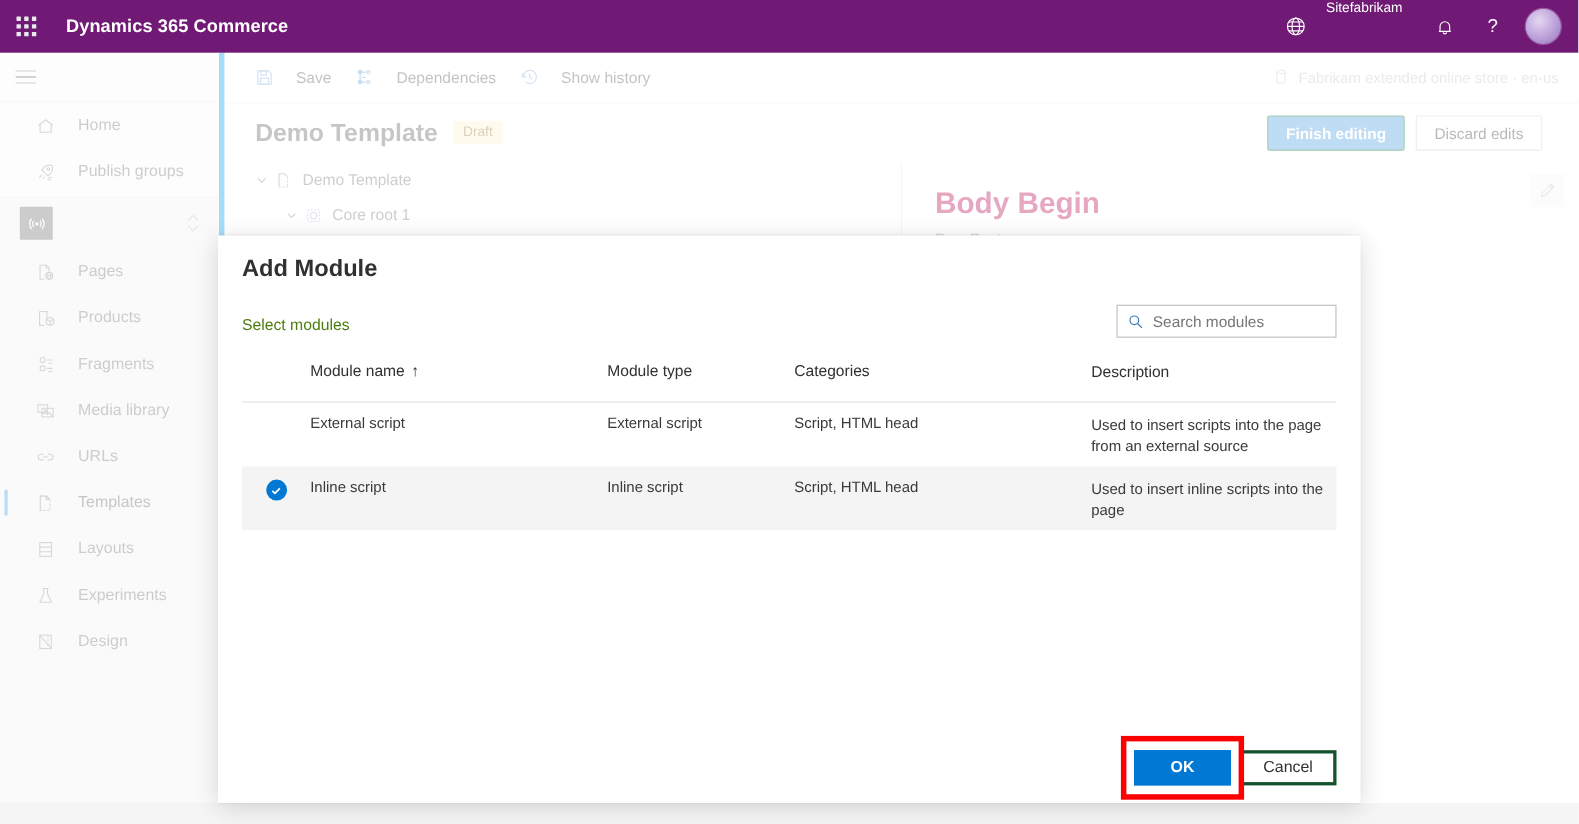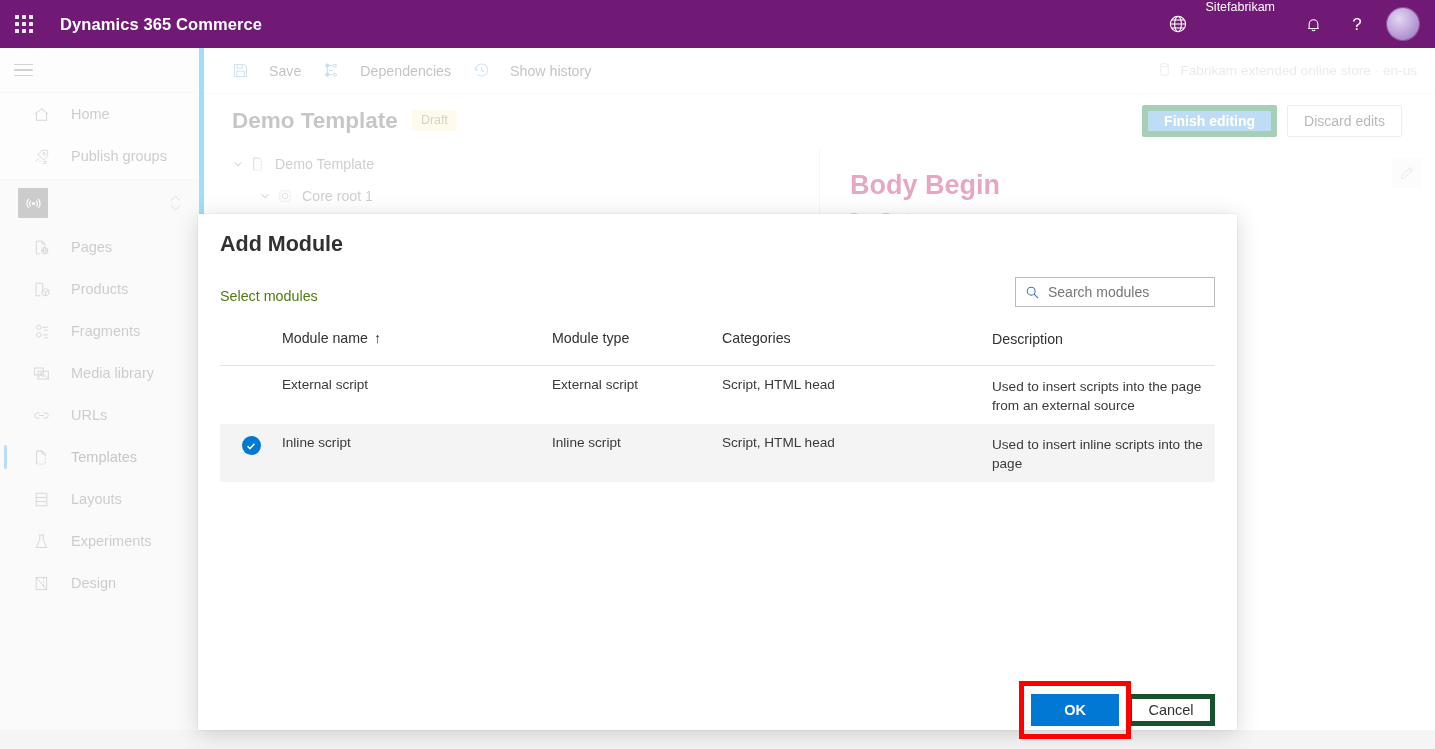--- a/index.html
+++ b/index.html
@@ -110,21 +110,21 @@
   .draft-badge {
     margin-left: 14px; background: #fdf3d3; color: #9a8550; font-size: 12.5px;
     padding: 3px 9px 4px; border-radius: 2px;
   }
   .title-actions { margin-left: auto; display: flex; gap: 10px; padding-right: 33px; }
   .btn {
     height: 32px; min-width: 112px; padding: 0 16px; border-radius: 2px; font-size: 14px;
     display: inline-flex; align-items: center; justify-content: center; cursor: pointer;
     box-sizing: border-box;
   }
-  .btn-primary-soft { background: #56a2e0; color: #ffffff; border: 6px solid #15803d; font-weight: bold; }
+  .btn-primary-soft { background: #56a2e0; color: #ffffff; border: 1px solid #15803d; font-weight: bold; }
   .btn-default { background: #ffffff; color: #444444; border: 1px solid #d0d0d0; }
 
   
   .editor-left {
     position: absolute; left: 199px; top: 148px; width: 620px; height: 582px;
     background: #ffffff; border-right: 1px solid #e8e8e8; z-index: 5;
   }
   .tree-row { display: flex; align-items: center; height: 32px; font-size: 14.2px; color: #7f7f7f; cursor: pointer; }
   .tree-row.lvl1 { padding-left: 33px; }
   .tree-row.lvl2 { padding-left: 60px; }
@@ -187,30 +187,30 @@
   .col-name { width: 270px; flex: 0 0 270px; }
   .col-type { width: 170px; flex: 0 0 170px; }
   .col-cat  { width: 270px; flex: 0 0 270px; }
   .col-desc { flex: 1 1 auto; padding-right: 10px; line-height: 19px; }
   .sort-arrow { margin-left: 6px; color: #323130; }
   .check-circle {
     width: 19px; height: 19px; border-radius: 50%; background: #0078d4;
     display: flex; align-items: center; justify-content: center; color: #ffffff;
   }
 
-  .modal-footer { position: absolute; right: 22px; bottom: 4px; display: flex; align-items: center; gap: 0; }
+  .modal-footer { position: absolute; right: 22px; bottom: 16px; display: flex; align-items: center; gap: 0; }
   .btn-ok {
     width: 88px; height: 32px; background: #0078d4; color: #ffffff; font-size: 14.5px; font-weight: bold;
     display: flex; align-items: center; justify-content: center; cursor: pointer; border: 1px solid #0078d4;
     box-sizing: border-box;
   }
   .btn-cancel {
     width: 88px; height: 32px; background: #ffffff; color: #323130; font-size: 14.5px;
     display: flex; align-items: center; justify-content: center; cursor: pointer;
-    border: 5px solid #14532d; box-sizing: border-box; margin-left: 8px;
+    border: 3px solid #14532d; box-sizing: border-box; margin-left: 8px;
   }
   .ok-wrap { position: relative; }
   .ok-highlight {
     position: absolute; left: -12px; top: -13px; width: 112px; height: 58px;
     border: 5px solid #ff0000; box-sizing: border-box; pointer-events: none;
   }
 </style>
 </head>
 <body>
 

